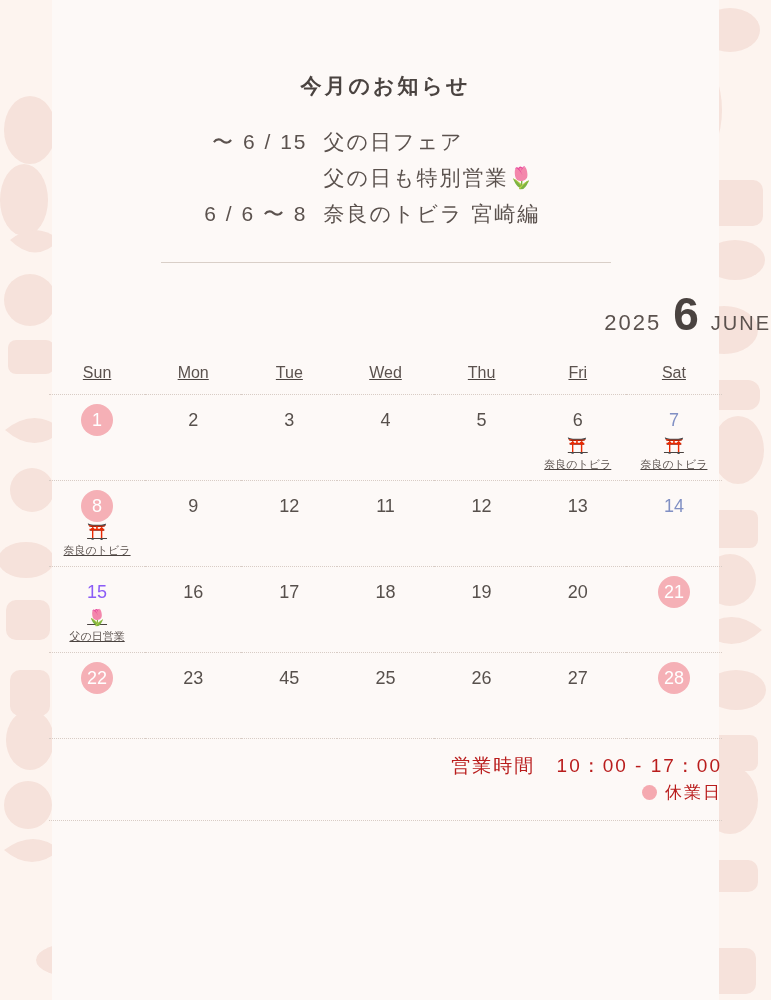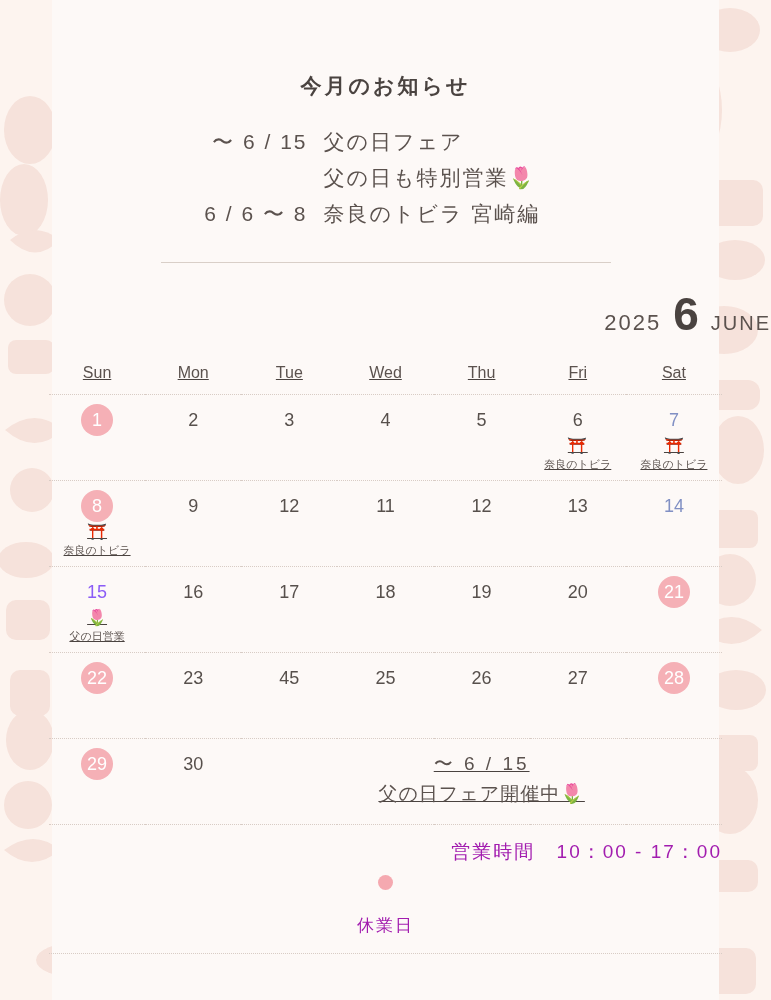--- a/index.html
+++ b/index.html
@@ -182,36 +182,35 @@
   }
   .span-note-inner .sn-2 {
     display: block;
   }
 
   
   .footer {
     width: 673px;
     margin: 14px auto 0 auto;
     text-align: right;
-    color: #a21caf;
+    color: #b91c1c;
   }
   .hours {
     font-size: 19px;
     letter-spacing: 2px;
   }
   .hours .hours-label { margin-right: 14px; }
   .legend {
-    margin-top: 10px;
+    margin-top: 2px;
     font-size: 17px;
     letter-spacing: 2px;
     display: flex;
     justify-content: flex-end;
     align-items: center;
-    gap: 24px;
-    flex-direction: column;
+    gap: 8px;
   }
   .legend-dot {
     width: 15px;
     height: 15px;
     border-radius: 50%;
     background: #f5a9b0;
     display: inline-block;
   }
   .footer-rule {
     width: 673px;
@@ -424,34 +423,20 @@
           <span class="daynum">26</span>
         </td>
         <td>
           <span class="daynum">27</span>
         </td>
         <td>
           <span class="daynum sat closed">28</span>
         </td>
       </tr>
 
-      <tr>
-        <td>
-          <span class="daynum sun closed">29</span>
-        </td>
-        <td>
-          <span class="daynum">30</span>
-        </td>
-        <td class="span-note" colspan="5">
-          <div class="span-note-inner">
-            <span class="sn-1">〜 6 / 15</span>
-            <span class="sn-2">父の日フェア開催中🌷</span>
-          </div>
-        </td>
-      </tr>
     </tbody>
   </table>
 
   <div class="footer">
     <div class="hours">
       <span class="hours-label">営業時間</span>
       <span>10：00 - 17：00</span>
     </div>
     <div class="legend">
       <span class="legend-dot"></span>

